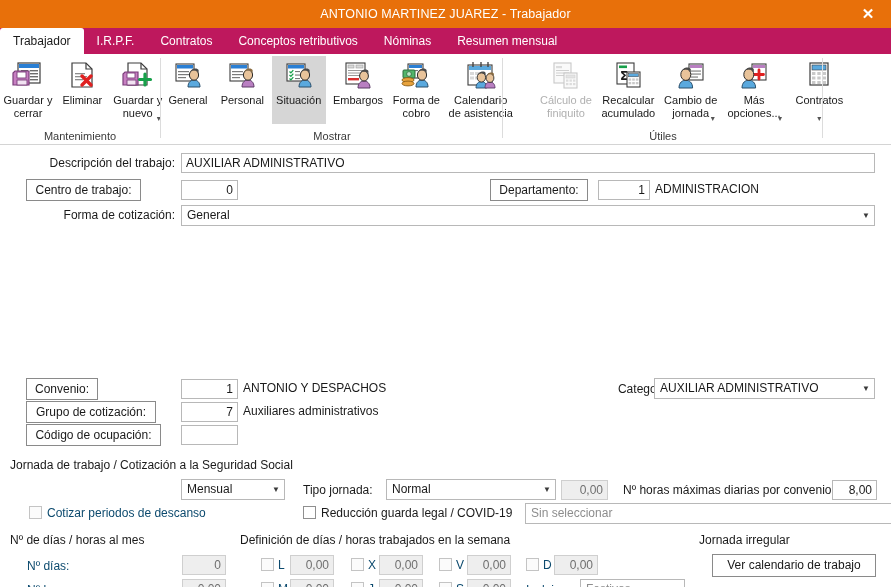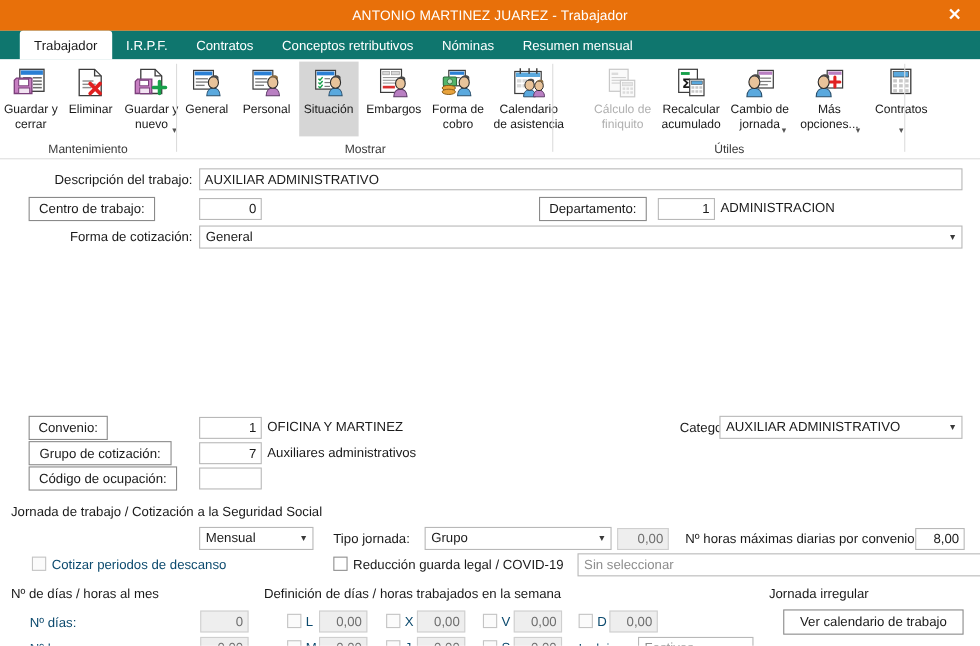--- a/index.html
+++ b/index.html
@@ -37,22 +37,21 @@
     font-size: 15px;
     font-weight: bold;
     color: #ffffff;
     cursor: pointer;
   }
 
   
   #tabstrip {
     position: relative;
     height: 26px;
-    background: #0f766e;
-    padding-left: 18px;
+    background: #be185d;
   }
   .tab {
     display: inline-block;
     height: 26px;
     line-height: 26px;
     padding: 0 13px;
     font-size: 12px;
     color: #ffffff;
     cursor: pointer;
     vertical-align: top;
@@ -527,21 +526,21 @@
   <div class="plain-txt" style="left:655px; top:37px;">ADMINISTRACION</div>
 
   <div class="lbl-r" style="left:10px; top:62px; width:165px;">Forma de cotización:</div>
   <div class="combo" style="left:181px; top:210px; top:60px; width:694px;">
     <span>General</span>
     <span class="arw">▼</span>
   </div>
 
   <div class="btn-lbl" style="left:26px; top:233px; width:72px;">Convenio:</div>
   <div class="tin num" style="left:181px; top:234px; width:57px;">1</div>
-  <div class="plain-txt" style="left:243px; top:236px;">OFICINA Y MARTINEZ</div>
+  <div class="plain-txt" style="left:243px; top:236px;">ANTONIO Y DESPACHOS</div>
   <div class="lbl-r" style="left:548px; top:236px; width:126px;">Categoría:</div>
   <div class="combo" style="left:654px; top:233px; width:221px;">
     <span>AUXILIAR ADMINISTRATIVO</span>
     <span class="arw">▼</span>
   </div>
 
   <div class="btn-lbl" style="left:26px; top:256px; width:130px;">Grupo de cotización:</div>
   <div class="tin num" style="left:181px; top:257px; width:57px;">7</div>
   <div class="plain-txt" style="left:243px; top:259px;">Auxiliares administrativos</div>
 
@@ -549,21 +548,21 @@
   <div class="tin num" style="left:181px; top:280px; width:57px;"></div>
 
   <div class="sect-title" style="left:10px; top:313px;">Jornada de trabajo / Cotización a la Seguridad Social</div>
 
   <div class="combo" style="left:181px; top:334px; width:104px;">
     <span>Mensual</span>
     <span class="arw">▼</span>
   </div>
   <div class="lbl-l" style="left:303px; top:337px;">Tipo jornada:</div>
   <div class="combo" style="left:386px; top:334px; width:170px;">
-    <span>Grupo</span>
+    <span>Normal</span>
     <span class="arw">▼</span>
   </div>
   <div class="tin ro num" style="left:561px; top:335px; width:47px;">0,00</div>
   <div class="lbl-l" style="left:623px; top:337px;">Nº horas máximas diarias por convenio:</div>
   <div class="tin num" style="left:832px; top:335px; width:45px;">8,00</div>
 
   <div class="cbx dis" style="left:29px; top:361px;"></div>
   <div class="lbl-l lbl-dis" style="left:47px; top:360px;">Cotizar periodos de descanso</div>
   <div class="cbx" style="left:303px; top:361px;"></div>
   <div class="lbl-l" style="left:321px; top:360px;">Reducción guarda legal / COVID-19</div>

